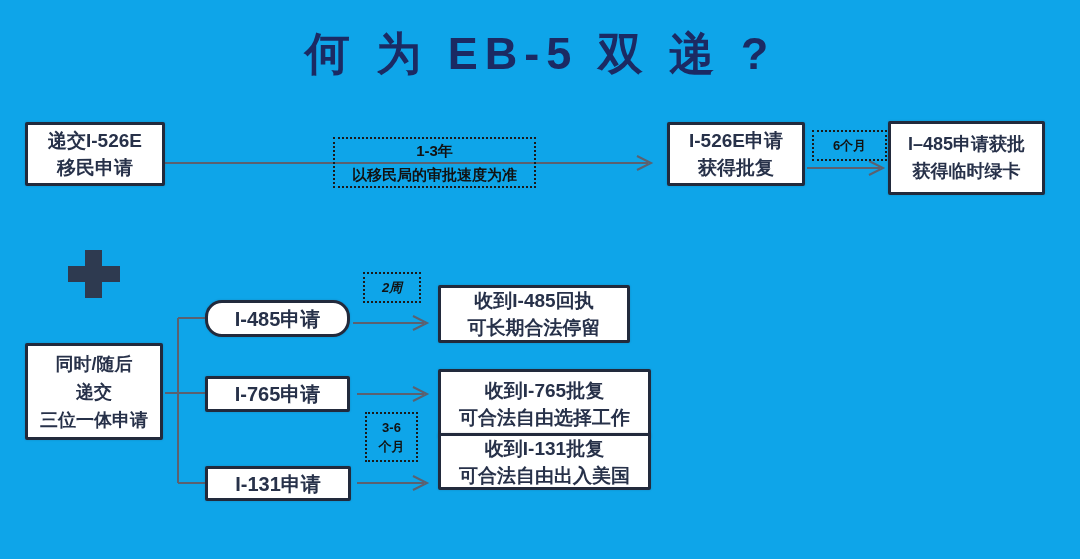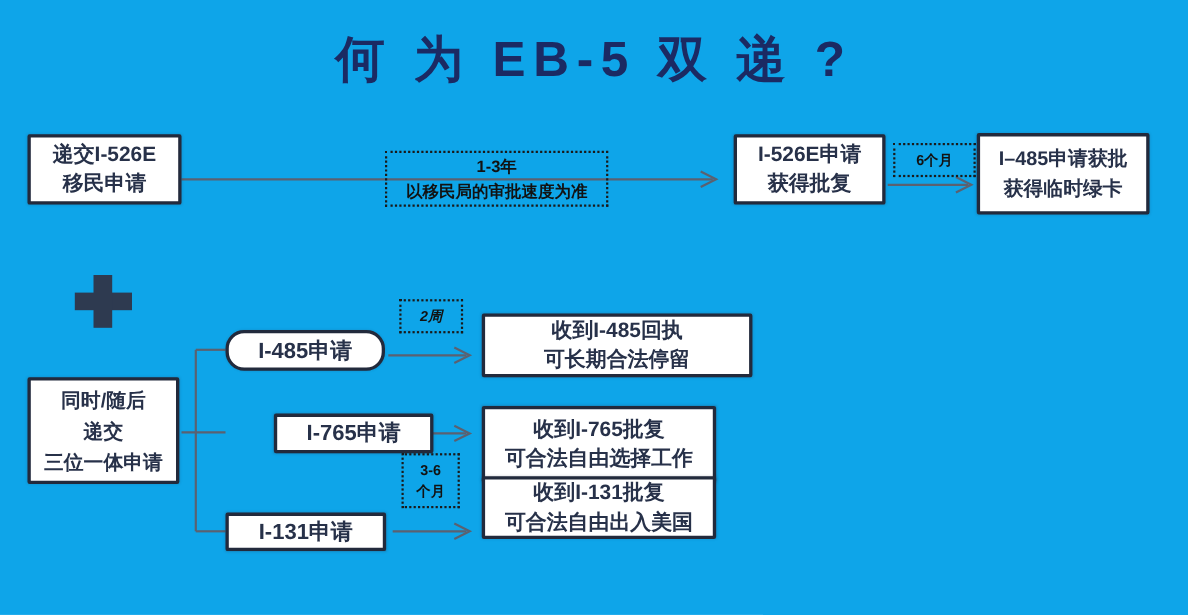--- a/index.html
+++ b/index.html
@@ -56,42 +56,42 @@
     font-weight:700;
     z-index:2;
   }
   .fs19{font-size:19px;line-height:27px;}
   .fs18{font-size:18px;line-height:28px;}
   .fs20{font-size:20px;line-height:30px;}
   .fs15{font-size:15px;line-height:23px;}
   .fs13{font-size:13px;line-height:19px;}
   
   .box-a{left:25px;top:122px;width:140px;height:64px;}
-  .note-13y{left:350px;top:137px;width:203px;height:51px;}
+  .note-13y{left:333px;top:137px;width:203px;height:51px;justify-content:space-between;}
   .box-b{left:667px;top:122px;width:138px;height:64px;}
   .note-6m{left:812px;top:130px;width:75px;height:31px;}
   .box-c{left:888px;top:121px;width:157px;height:74px;font-size:18px;line-height:27px;}
   
   .plus{
     position:absolute;left:68px;top:250px;width:52px;height:48px;z-index:2;
   }
   .plus .bar-h{
     position:absolute;left:0;top:16px;width:52px;height:16px;background:#2e3a50;
   }
   .plus .bar-v{
     position:absolute;left:17px;top:0;width:17px;height:48px;background:#2e3a50;
   }
   
   .box-d{left:25px;top:343px;width:138px;height:97px;}
   .box-e1{left:205px;top:300px;width:145px;height:37px;border-radius:17px;}
-  .box-e2{left:205px;top:376px;width:145px;height:36px;margin-left:44px;}
+  .box-e2{left:205px;top:376px;width:145px;height:36px;}
   .box-e3{left:205px;top:466px;width:146px;height:35px;}
   .note-2w{left:363px;top:272px;width:58px;height:31px;font-style:italic;}
   .note-36m{left:365px;top:412px;width:53px;height:50px;}
-  .box-f1{left:438px;top:285px;width:246px;height:58px;}
+  .box-f1{left:438px;top:285px;width:192px;height:58px;}
   .box-f2{left:438px;top:369px;width:213px;height:70px;}
   .box-f3{left:438px;top:433px;width:213px;height:57px;}
 </style>
 </head>
 <body>
 
 <div class="stage">
 
   <div class="page-title">何 为 EB-5 双 递 ?</div>
 

